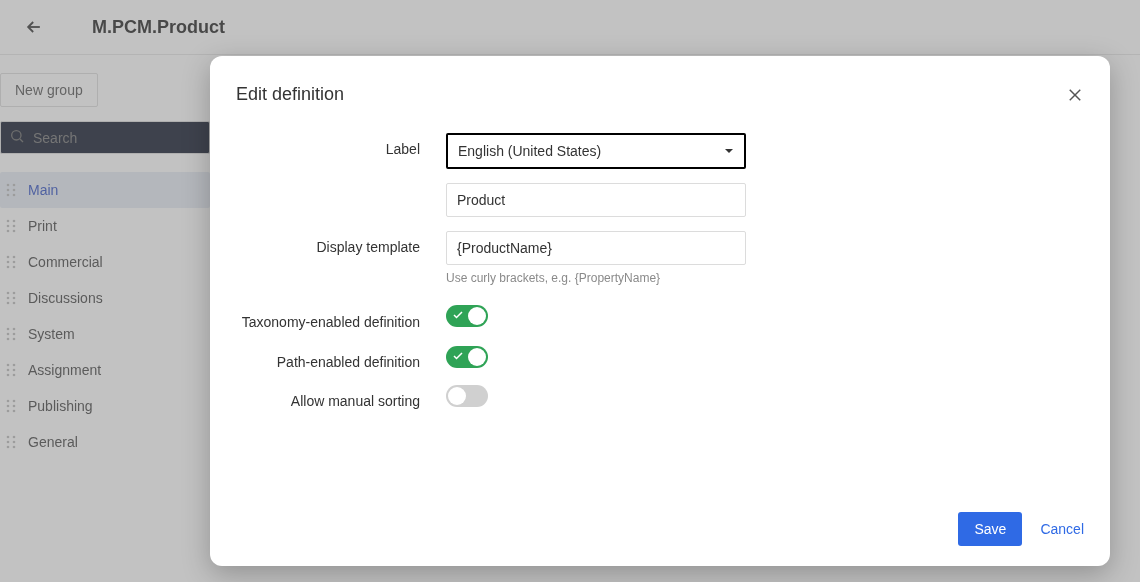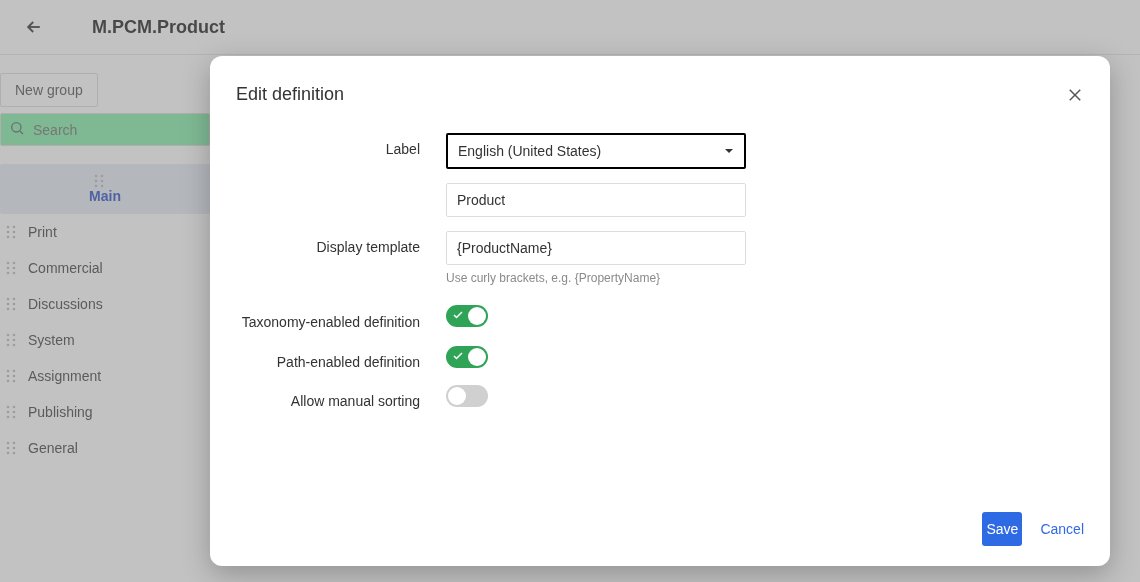--- a/index.html
+++ b/index.html
@@ -12,28 +12,28 @@
   .topbar .back { margin-right: 18px; display: inline-flex; }
   .topbar .title { font-size: 18px; font-weight: 600; }
 
   
   .body { display: flex; height: calc(582px - 55px); }
   .sidebar { width: 210px; padding: 18px 0; }
   .content { flex: 1; }
 
   .btn-outline { display: inline-block; border: 1px solid #dcdcdc; background: #fff; color: #555; padding: 8px 14px; border-radius: 2px; font-size: 14px; }
 
-  .search-box { margin-top: 6px; display: flex; align-items: center; border: 1px solid #dcdcdc; border-radius: 2px; padding: 6px 8px; background: #86efac; }
+  .search-box { margin-top: 14px; display: flex; align-items: center; border: 1px solid #dcdcdc; border-radius: 2px; padding: 6px 8px; background: #0f172a; }
   .search-box svg { color: #666; }
   .search-box input { border: none; outline: none; flex: 1; margin-left: 8px; font-size: 14px; color: #666; background: transparent; }
 
   .nav { margin-top: 18px; }
   .nav-item { display: flex; align-items: center; padding: 10px 6px; color: #444; border-radius: 2px; }
   .nav-item .grip { color: #bbb; margin-right: 12px; display: inline-flex; }
-  .nav-item.active { background: #e6ecf5; color: #3050c3; font-weight: 700; flex-direction: column; }
+  .nav-item.active { background: #e6ecf5; color: #3050c3; font-weight: 400; }
 
   
   .overlay { position: absolute; inset: 0; background: rgba(120,120,120,0.45); }
 
   
   .modal { position: absolute; left: 210px; top: 56px; right: 30px; bottom: 16px; background: #fff; border-radius: 12px; box-shadow: 0 8px 28px rgba(0,0,0,0.25); padding: 28px 26px 20px 26px; display: flex; flex-direction: column; }
   .modal-header { display: flex; align-items: center; justify-content: space-between; }
   .modal-title { font-size: 18px; color: #333; }
   .close-btn { color: #555; display: inline-flex; cursor: pointer; }
 
@@ -52,21 +52,21 @@
   
   .toggle { width: 42px; height: 22px; border-radius: 11px; position: relative; display: inline-block; }
   .toggle .knob { position: absolute; top: 2px; width: 18px; height: 18px; border-radius: 50%; background: #fff; }
   .toggle.on { background: #2fa356; }
   .toggle.on .knob { right: 2px; }
   .toggle.on .check { position: absolute; left: 6px; top: 3px; color: #fff; }
   .toggle.off { background: #d0d0d0; }
   .toggle.off .knob { left: 2px; }
 
   .modal-footer { display: flex; justify-content: flex-end; gap: 18px; align-items: center; padding-top: 8px; }
-  .btn-primary { background: #2f6ae5; color: #fff; border: none; padding: 9px 4px; border-radius: 3px; font-size: 14px; font-weight: 500; }
+  .btn-primary { background: #2f6ae5; color: #fff; border: none; padding: 9px 16px; border-radius: 3px; font-size: 14px; font-weight: 500; }
   .btn-link { background: none; border: none; color: #2f6ae5; font-size: 14px; }
 </style>
 </head>
 <body>
 
 <div class="page">
 
   <div class="topbar">
     <span class="back">
       <svg width="20" height="20" viewBox="0 0 24 24" fill="none" stroke="#333" stroke-width="2.2">

